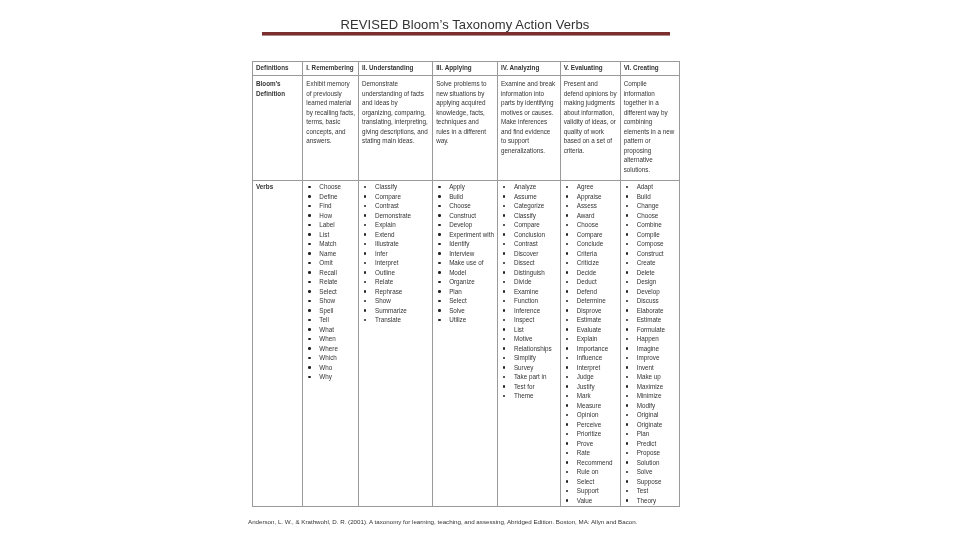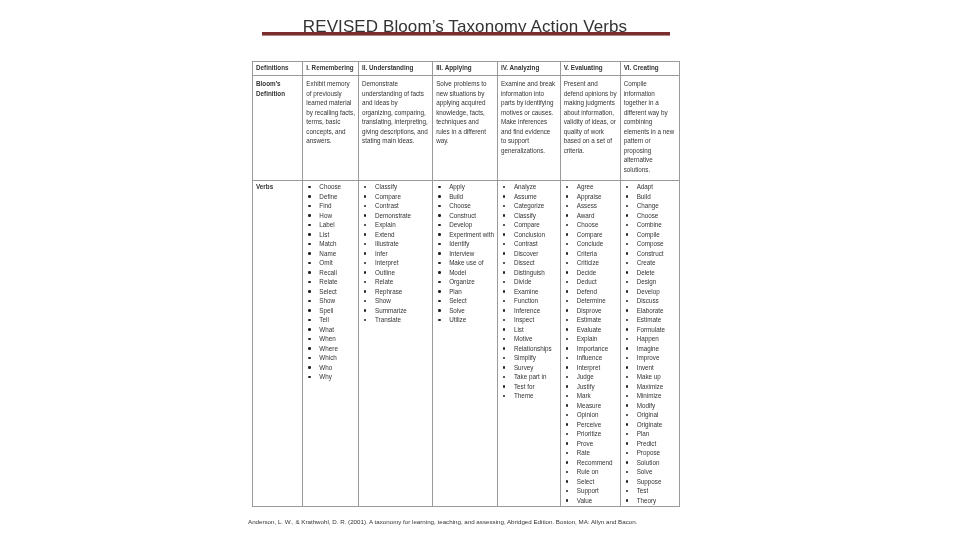--- a/index.html
+++ b/index.html
@@ -17,21 +17,21 @@
       width: 960px;
       height: 540px;
       background: #fff;
     }
     .title {
       position: absolute;
       top: 17px;
       left: 250px;
       width: 430px;
       text-align: center;
-      font-size: 17px;
+      font-size: 13px;
       color: #333;
       letter-spacing: 0.1px;
     }
     .title-rule {
       position: absolute;
       top: 32px;
       left: 262px;
       width: 408px;
       height: 3px;
       background: #7a2e2e;

